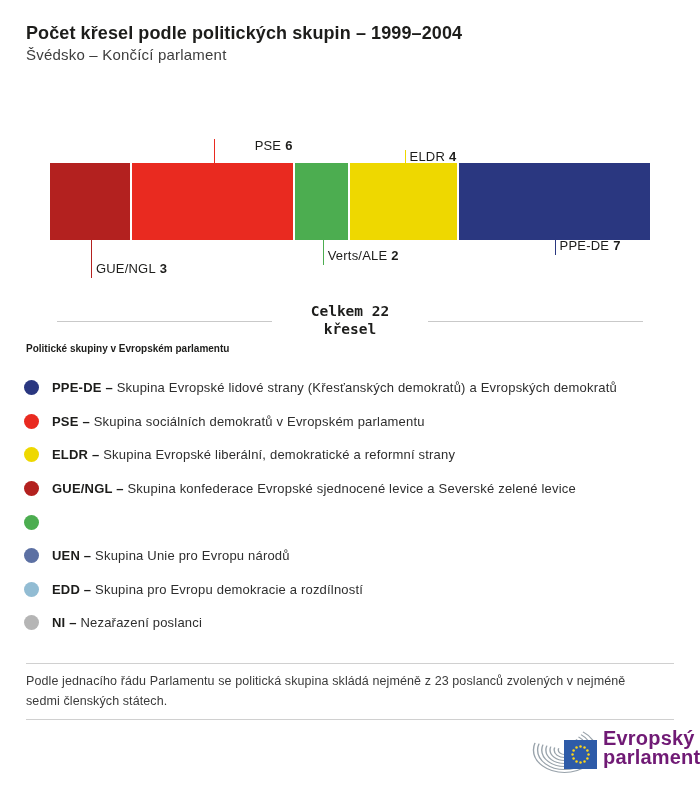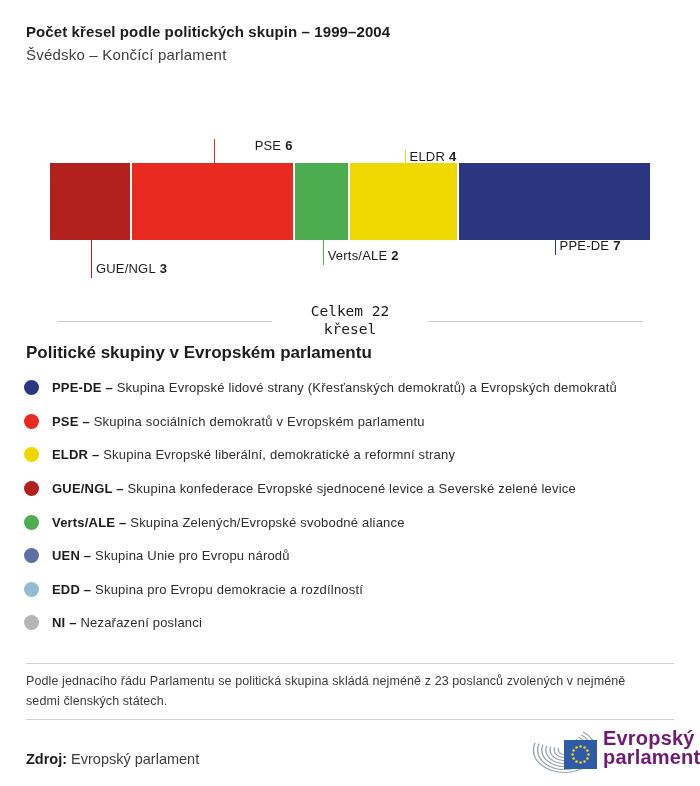--- a/index.html
+++ b/index.html
@@ -4,50 +4,50 @@
 <style>
   * { margin:0; padding:0; box-sizing:border-box; }
   html,body { background:#ffffff; }
   .page {
     position:relative; width:700px; height:786px; margin:0 auto;
     background:#ffffff; overflow:hidden;
     font-family:"Liberation Sans", sans-serif; color:#1d1d1b;
   }
   .page-title {
     position:absolute; left:26px; top:23px;
-    font-size:15px; font-weight:bold; letter-spacing:0.1px; color:#1d1d1b;
+    font-size:18px; font-weight:bold; letter-spacing:0.1px; color:#1d1d1b;
   }
   .page-subtitle {
     position:absolute; left:26px; top:46px;
     font-size:15px; font-weight:normal; letter-spacing:0.2px; color:#3d3d3d;
   }
   .chart {
     position:absolute; left:50px; top:163px; width:600px; height:77px;
   }
   .bar-segment {
     position:absolute; top:0; height:77px;
   }
   .bar-segment.gap { border-right:2px solid #ffffff; }
   .leader { position:absolute; width:1.5px; }
   .bar-seg-label {
     position:absolute; height:16px; white-space:nowrap;
     font-size:13px; color:#1d1d1b; letter-spacing:0.2px;
   }
   .bar-seg-label b { margin-left:4px; font-weight:bold; }
   .total-block {
     position:absolute; left:0; right:0; top:303px; text-align:center;
-    font-family:"DejaVu Sans Mono", monospace; font-weight:normal;
+    font-family:"DejaVu Sans Mono", monospace; font-weight:bold;
     font-size:14.5px; line-height:17.5px; color:#1d1d1b;
   }
   .total-line { position:absolute; top:321px; height:1px; background:#c9c9c9; width:215px; }
   .total-line.left  { left:57px; }
   .total-line.right { left:428px; }
   .legend-title {
     position:absolute; left:26px; top:343px;
-    font-size:17px; font-weight:bold; color:#1d1d1b;
+    font-size:10px; font-weight:bold; color:#1d1d1b;
   }
   .legend { position:absolute; left:24px; top:371px; width:660px; list-style:none; }
   .legend li {
     position:relative; height:33.6px; display:flex; align-items:center;
   }
   .legend .dot {
     width:15px; height:15px; border-radius:50%; flex:0 0 15px; margin-right:13px;
   }
   .legend .ltxt { font-size:13px; color:#2e2e2e; letter-spacing:0.2px; white-space:nowrap; }
   .legend .ltxt b { color:#1d1d1b; font-weight:bold; }
@@ -121,43 +121,39 @@
       <li>
         <div class="dot" style="background: rgb(238, 216, 0);"></div>
         <span class="ltxt"><b>ELDR – </b>Skupina Evropské liberální, demokratické a reformní strany</span>
       </li>
       <li>
         <div class="dot" style="background: rgb(179, 33, 31);"></div>
         <span class="ltxt"><b>GUE/NGL – </b>Skupina konfederace Evropské sjednocené levice a Severské zelené levice</span>
       </li>
       <li>
         <div class="dot" style="background: rgb(76, 173, 80);"></div>
-        <span class="ltxt"><b>Verts/ALE – </b>Skupina Zelených/Evropské svobodné aliance</span>
       </li>
       <li>
         <div class="dot" style="background: rgb(92, 112, 163);"></div>
         <span class="ltxt"><b>UEN – </b>Skupina Unie pro Evropu národů</span>
       </li>
       <li>
         <div class="dot" style="background: rgb(146, 188, 211);"></div>
         <span class="ltxt"><b>EDD – </b>Skupina pro Evropu demokracie a rozdílností</span>
       </li>
       <li>
         <div class="dot" style="background: rgb(181, 181, 181);"></div>
         <span class="ltxt"><b>NI – </b>Nezařazení poslanci</span>
       </li>
     </ul>
 
   <div class="rule top"></div>
   <div class="footnote">Podle jednacího řádu Parlamentu se politická skupina skládá nejméně z 23 poslanců zvolených v nejméně sedmi členských státech.</div>
   <div class="rule bottom"></div>
 
-  <div class="source">
-    <b>Zdroj:</b><span>Evropský parlament</span>
-  </div>
 
   <div class="ep-logo">
     <svg class="arcs" width="70" height="52" viewBox="0 0 70 52">
         <g transform="scale(1.38,1)">
           <circle cx="25" cy="25" r="4.5" fill="none" stroke="#99a3ab" stroke-width="1" stroke-dasharray="19.792033717615695 8.482300164692441" stroke-dashoffset="4.241150082346221"></circle>
           <circle cx="25" cy="25" r="7.5" fill="none" stroke="#99a3ab" stroke-width="1" stroke-dasharray="32.98672286269282 14.137166941154067" stroke-dashoffset="7.068583470577034"></circle>
           <circle cx="25" cy="25" r="10.5" fill="none" stroke="#99a3ab" stroke-width="1" stroke-dasharray="46.18141200776996 19.7920337176157" stroke-dashoffset="9.89601685880785"></circle>
           <circle cx="25" cy="25" r="13.5" fill="none" stroke="#99a3ab" stroke-width="1" stroke-dasharray="59.376101152847085 25.446900494077322" stroke-dashoffset="12.723450247038661"></circle>
           <circle cx="25" cy="25" r="16.5" fill="none" stroke="#99a3ab" stroke-width="1" stroke-dasharray="72.57079029792422 31.10176727053895" stroke-dashoffset="15.550883635269475"></circle>
           <circle cx="25" cy="25" r="19.5" fill="none" stroke="#99a3ab" stroke-width="1" stroke-dasharray="85.76547944300134 36.756634047000574" stroke-dashoffset="18.378317023500287"></circle>

